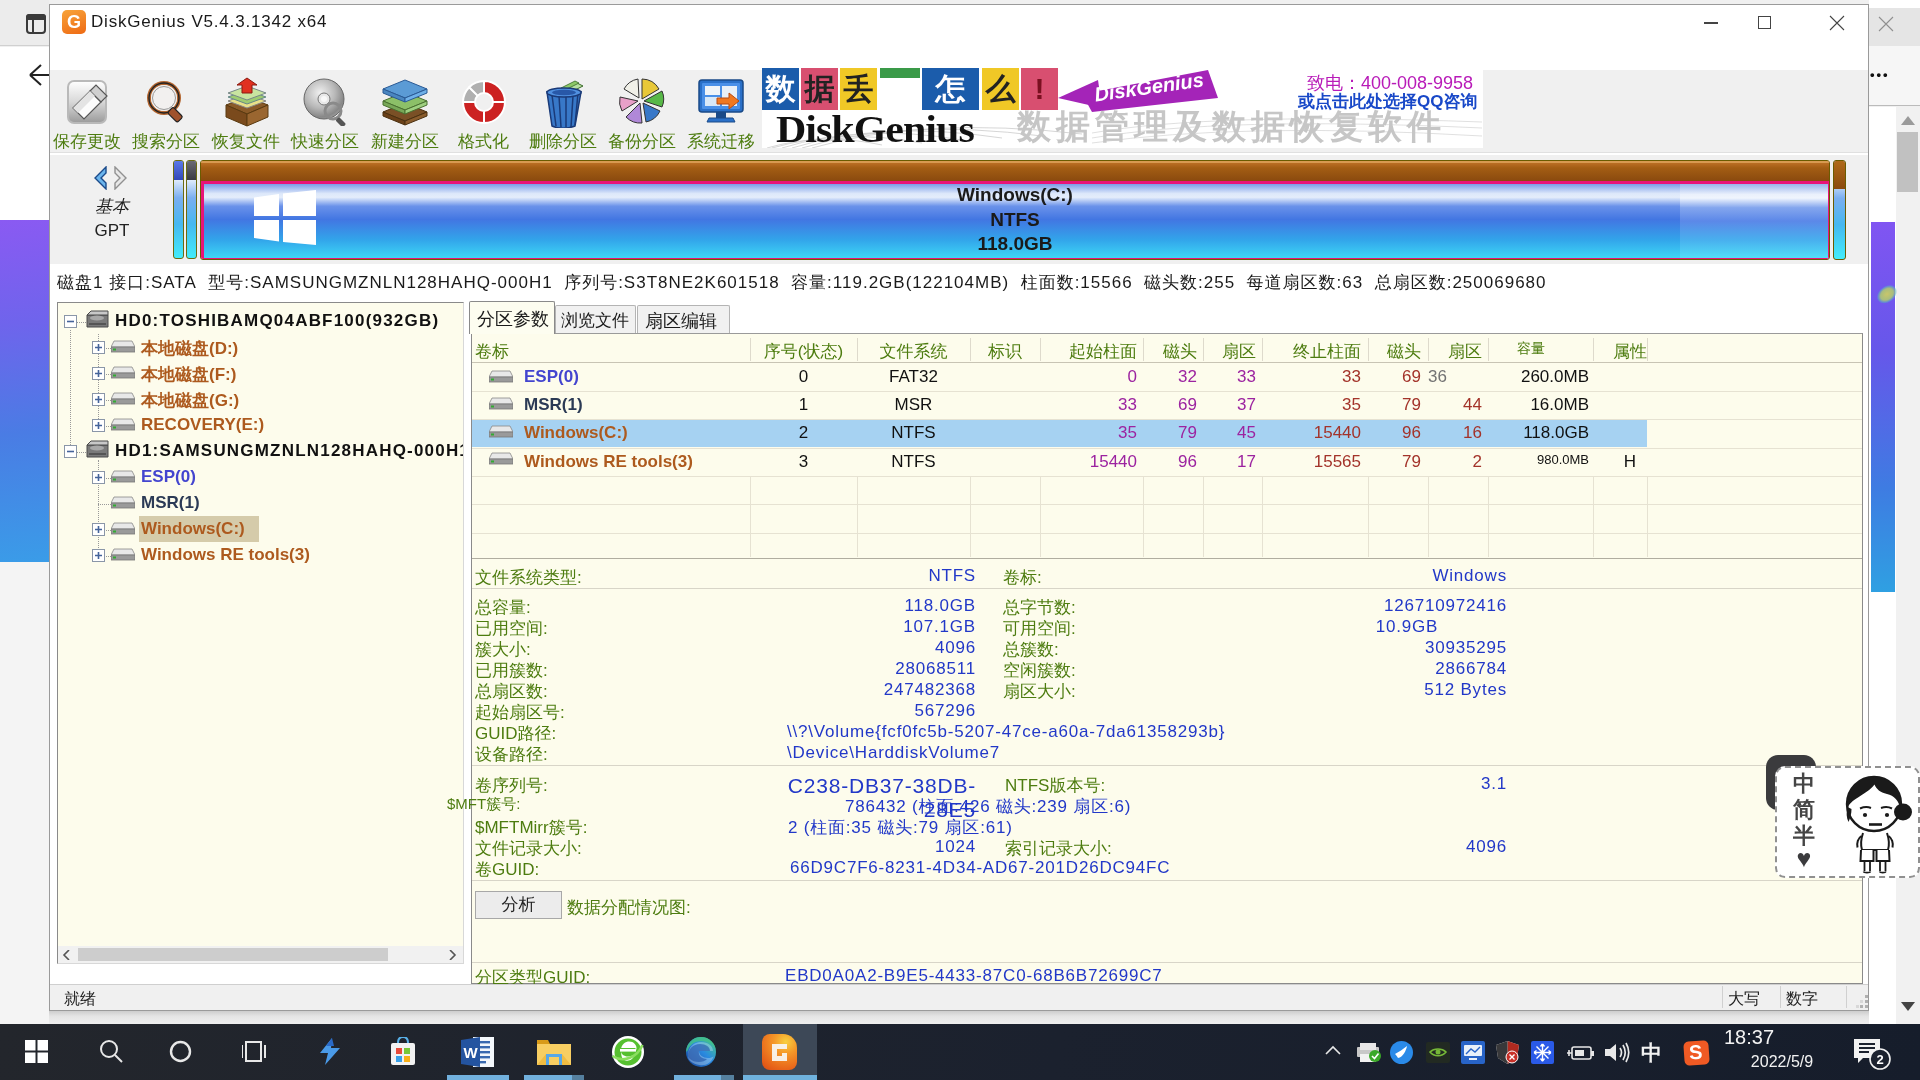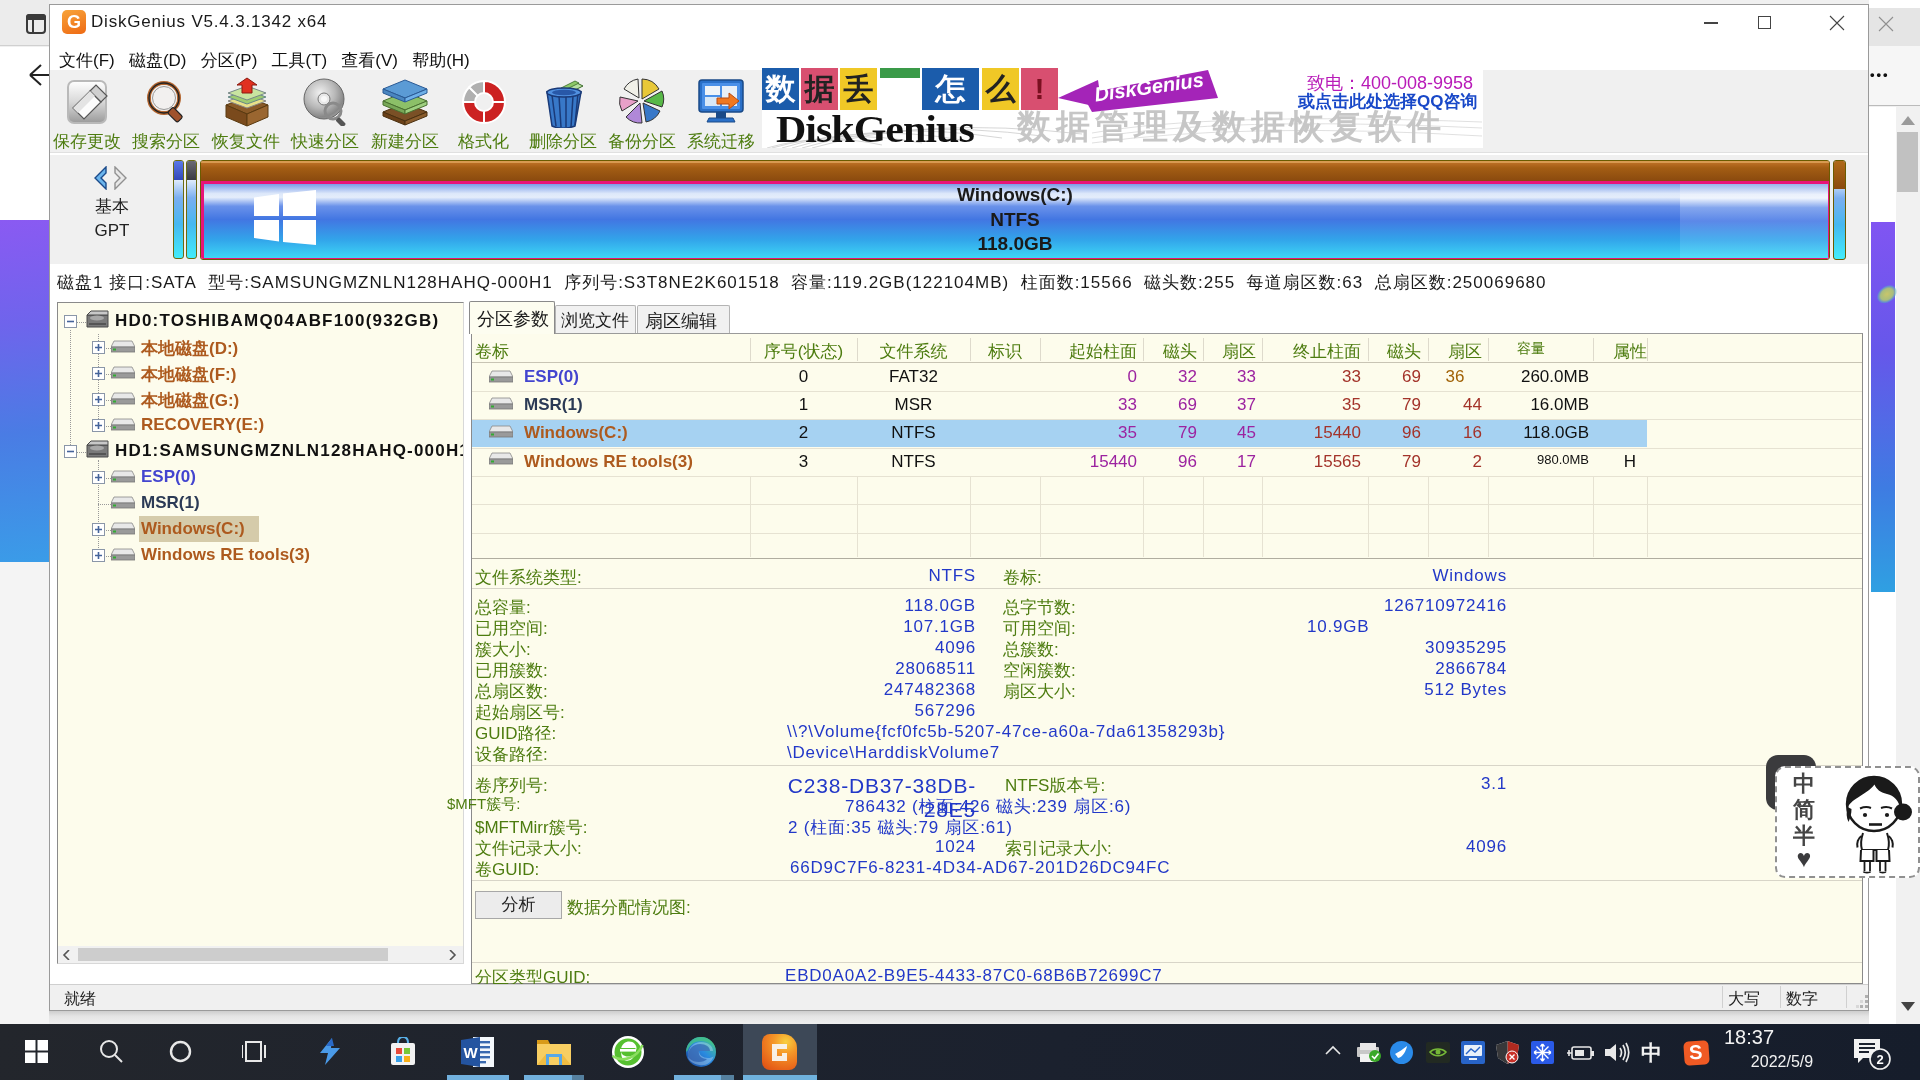--- a/index.html
+++ b/index.html
@@ -50,21 +50,20 @@
 
   <div class="abs" style="left:62px;top:10px;width:24px;height:24px;border-radius:5px;background:linear-gradient(160deg,#f8a43a,#ee6a14);"></div>
   <div class="abs" style="left:67px;top:12px;width:15px;height:18px;color:#fff;font-size:18px;font-weight:bold;">G</div>
   <div class="abs" style="left:91px;top:12px;font-size:17px;color:#1a1a1a;letter-spacing:0.8px;">DiskGenius V5.4.3.1342 x64</div>
   <div class="abs" style="left:1704px;top:22px;width:14px;height:1.5px;background:#444;"></div>
   <div class="abs" style="left:1758px;top:16px;width:13px;height:13px;border:1px solid #444;"></div>
   <svg class="abs" style="left:1829px;top:15px;" width="16" height="16" viewBox="0 0 16 16">
     <path d="M1 1 L15 15 M15 1 L1 15" stroke="#444" stroke-width="1.1"></path>
   </svg>
 
-  <div class="abs" style="left:59px;top:49px;font-size:17px;color:#111;">文件(F)&nbsp;&nbsp;&nbsp;磁盘(D)&nbsp;&nbsp;&nbsp;分区(P)&nbsp;&nbsp;&nbsp;工具(T)&nbsp;&nbsp;&nbsp;查看(V)&nbsp;&nbsp;&nbsp;帮助(H)</div>
 
   <div class="abs" style="left:50px;top:70px;width:1818px;height:83px;background:#f0f0f0;border-bottom:1px solid #e0e0e0;"></div>
   <div id="toolbar">
 
     <svg class="abs" style="left:64px;top:79px;" width="46" height="48" viewBox="0 0 46 48">
       <rect x="3" y="1" width="40" height="44" rx="7" fill="#b9b9b9"></rect>
       <rect x="5" y="3" width="36" height="40" rx="5" fill="url(#g1)"></rect>
       <defs>
           <linearGradient id="g1" x1="0" y1="0" x2="0" y2="1">
         <stop offset="0" stop-color="#fdfdfd"></stop>
@@ -217,21 +216,21 @@
     <div class="abs" style="left:255px;top:36px;width:435px;font-size:34px;font-weight:bold;color:#c6c6c6;letter-spacing:5px;overflow:hidden;height:44px;white-space:nowrap;">数据管理及数据恢复软件</div>
     <div class="abs" style="left:14px;top:37px;font-family:'Liberation Serif',serif;font-size:42px;font-weight:bold;color:#111;transform:scaleY(0.9);letter-spacing:-1px;">DiskGenius</div>
   </div>
 
   <div class="abs" style="left:50px;top:154px;width:1818px;height:110px;background:#f0f0f0;border-top:1px solid #fff;"></div>
   <div id="diskmap">
     <svg class="abs" style="left:92px;top:166px;" width="38" height="24" viewBox="0 0 38 24">
       <path d="M14 1 L3 12 L14 23 L14 17 L9 12 L14 7 Z" fill="#6ab4ec" stroke="#1a4a8a" stroke-width="1.4"></path>
       <path d="M23 1 L34 12 L23 23 L23 17 L28 12 L23 7 Z" fill="#e8e8e8" stroke="#909090" stroke-width="1.4"></path>
     </svg>
-    <div class="abs" style="left:77px;top:195px;width:70px;text-align:center;font-size:17px;color:#222;">基本</div>
+    <div class="abs" style="left:77px;top:195px;width:70px;text-align:center;font-size:17px;color:#222;font-style:italic;">基本</div>
     <div class="abs" style="left:77px;top:221px;width:70px;text-align:center;font-size:17px;color:#222;">GPT</div>
 
     <div class="abs" style="left:173px;top:160px;width:11px;height:99px;border:1px solid #6b6b10;border-radius:3px;background:linear-gradient(180deg,#90b4f0 0%,#e8f0fc 18%,#7aaef0 38%,#46b8f0 65%,#42ecfa 100%);overflow:hidden;">
       <div class="abs" style="left:0;top:0;width:11px;height:19px;background:linear-gradient(180deg,#5a78e8,#3248b8);"></div>
     </div>
 
     <div class="abs" style="left:186px;top:160px;width:11px;height:99px;border:1px solid #6b6b10;border-radius:3px;background:linear-gradient(180deg,#90b4f0 0%,#e8f0fc 18%,#7aaef0 38%,#46b8f0 65%,#42ecfa 100%);overflow:hidden;">
       <div class="abs" style="left:0;top:0;width:11px;height:19px;background:linear-gradient(180deg,#6a6a72,#3a3a42);"></div>
     </div>
 
@@ -488,21 +487,21 @@
     <div class="abs" style="left:1203px;top:423px;width:53px;text-align:right;font-size:17px;color:#9c23a0;">45</div>
     <div class="abs" style="left:1203px;top:452px;width:53px;text-align:right;font-size:17px;color:#9c23a0;">17</div>
     <div class="abs" style="left:1262px;top:367px;width:99px;text-align:right;font-size:17px;color:#a3332a;">33</div>
     <div class="abs" style="left:1262px;top:395px;width:99px;text-align:right;font-size:17px;color:#a3332a;">35</div>
     <div class="abs" style="left:1262px;top:423px;width:99px;text-align:right;font-size:17px;color:#a3332a;">15440</div>
     <div class="abs" style="left:1262px;top:452px;width:99px;text-align:right;font-size:17px;color:#a3332a;">15565</div>
     <div class="abs" style="left:1368px;top:367px;width:53px;text-align:right;font-size:17px;color:#a3332a;">69</div>
     <div class="abs" style="left:1368px;top:395px;width:53px;text-align:right;font-size:17px;color:#a3332a;">79</div>
     <div class="abs" style="left:1368px;top:423px;width:53px;text-align:right;font-size:17px;color:#a3332a;">96</div>
     <div class="abs" style="left:1368px;top:452px;width:53px;text-align:right;font-size:17px;color:#a3332a;">79</div>
-    <div class="abs" style="left:1428px;top:367px;width:54px;text-align:center;font-size:17px;color:#a16207;">36</div>
+    <div class="abs" style="left:1428px;top:367px;width:54px;text-align:left;font-size:17px;color:#737373;">36</div>
     <div class="abs" style="left:1428px;top:395px;width:54px;text-align:right;font-size:17px;color:#a3332a;">44</div>
     <div class="abs" style="left:1428px;top:423px;width:54px;text-align:right;font-size:17px;color:#a3332a;">16</div>
     <div class="abs" style="left:1428px;top:452px;width:54px;text-align:right;font-size:17px;color:#a3332a;">2</div>
     <div class="abs" style="left:1494px;top:367px;width:95px;text-align:right;font-size:17px;color:#111;">260.0MB</div>
     <div class="abs" style="left:1494px;top:395px;width:95px;text-align:right;font-size:17px;color:#111;">16.0MB</div>
     <div class="abs" style="left:1494px;top:423px;width:95px;text-align:right;font-size:17px;color:#111;">118.0GB</div>
     <div class="abs" style="left:1494px;top:452px;width:95px;text-align:right;font-size:13px;color:#111;">980.0MB</div>
     <div class="abs" style="left:1594px;top:452px;width:72px;text-align:center;font-size:17px;color:#111;">H</div>
 
     <div class="abs" style="left:472px;top:558px;width:1390px;height:1px;background:#b0ada0;"></div>
@@ -511,21 +510,21 @@
     <div class="abs navy" style="left:1003px;top:566px;font-size:17px;">卷标:</div>
     <div class="abs bval" style="left:1307px;top:566px;width:200px;text-align:right;font-size:17px;">Windows</div>
     <div class="abs" style="left:472px;top:588px;width:1390px;height:1px;background:#d8d5c8;"></div>
     <div class="abs navy" style="left:475px;top:596px;font-size:17px;">总容量:</div>
     <div class="abs bval" style="left:776px;top:596px;width:200px;text-align:right;font-size:17px;">118.0GB</div>
     <div class="abs navy" style="left:1003px;top:596px;font-size:17px;">总字节数:</div>
     <div class="abs bval" style="left:1307px;top:596px;width:200px;text-align:right;font-size:17px;">126710972416</div>
     <div class="abs navy" style="left:475px;top:617px;font-size:17px;">已用空间:</div>
     <div class="abs bval" style="left:776px;top:617px;width:200px;text-align:right;font-size:17px;">107.1GB</div>
     <div class="abs navy" style="left:1003px;top:617px;font-size:17px;">可用空间:</div>
-    <div class="abs bval" style="left:1307px;top:617px;width:200px;text-align:left;font-size:17px;">10.9GB</div>
+    <div class="abs bval" style="left:1307px;top:617px;width:200px;text-align:center;font-size:17px;">10.9GB</div>
     <div class="abs navy" style="left:475px;top:638px;font-size:17px;">簇大小:</div>
     <div class="abs bval" style="left:776px;top:638px;width:200px;text-align:right;font-size:17px;">4096</div>
     <div class="abs navy" style="left:1003px;top:638px;font-size:17px;">总簇数:</div>
     <div class="abs bval" style="left:1307px;top:638px;width:200px;text-align:right;font-size:17px;">30935295</div>
     <div class="abs navy" style="left:475px;top:659px;font-size:17px;">已用簇数:</div>
     <div class="abs bval" style="left:776px;top:659px;width:200px;text-align:right;font-size:17px;">28068511</div>
     <div class="abs navy" style="left:1003px;top:659px;font-size:17px;">空闲簇数:</div>
     <div class="abs bval" style="left:1307px;top:659px;width:200px;text-align:right;font-size:17px;">2866784</div>
     <div class="abs navy" style="left:475px;top:680px;font-size:17px;">总扇区数:</div>
     <div class="abs bval" style="left:776px;top:680px;width:200px;text-align:right;font-size:17px;">247482368</div>

